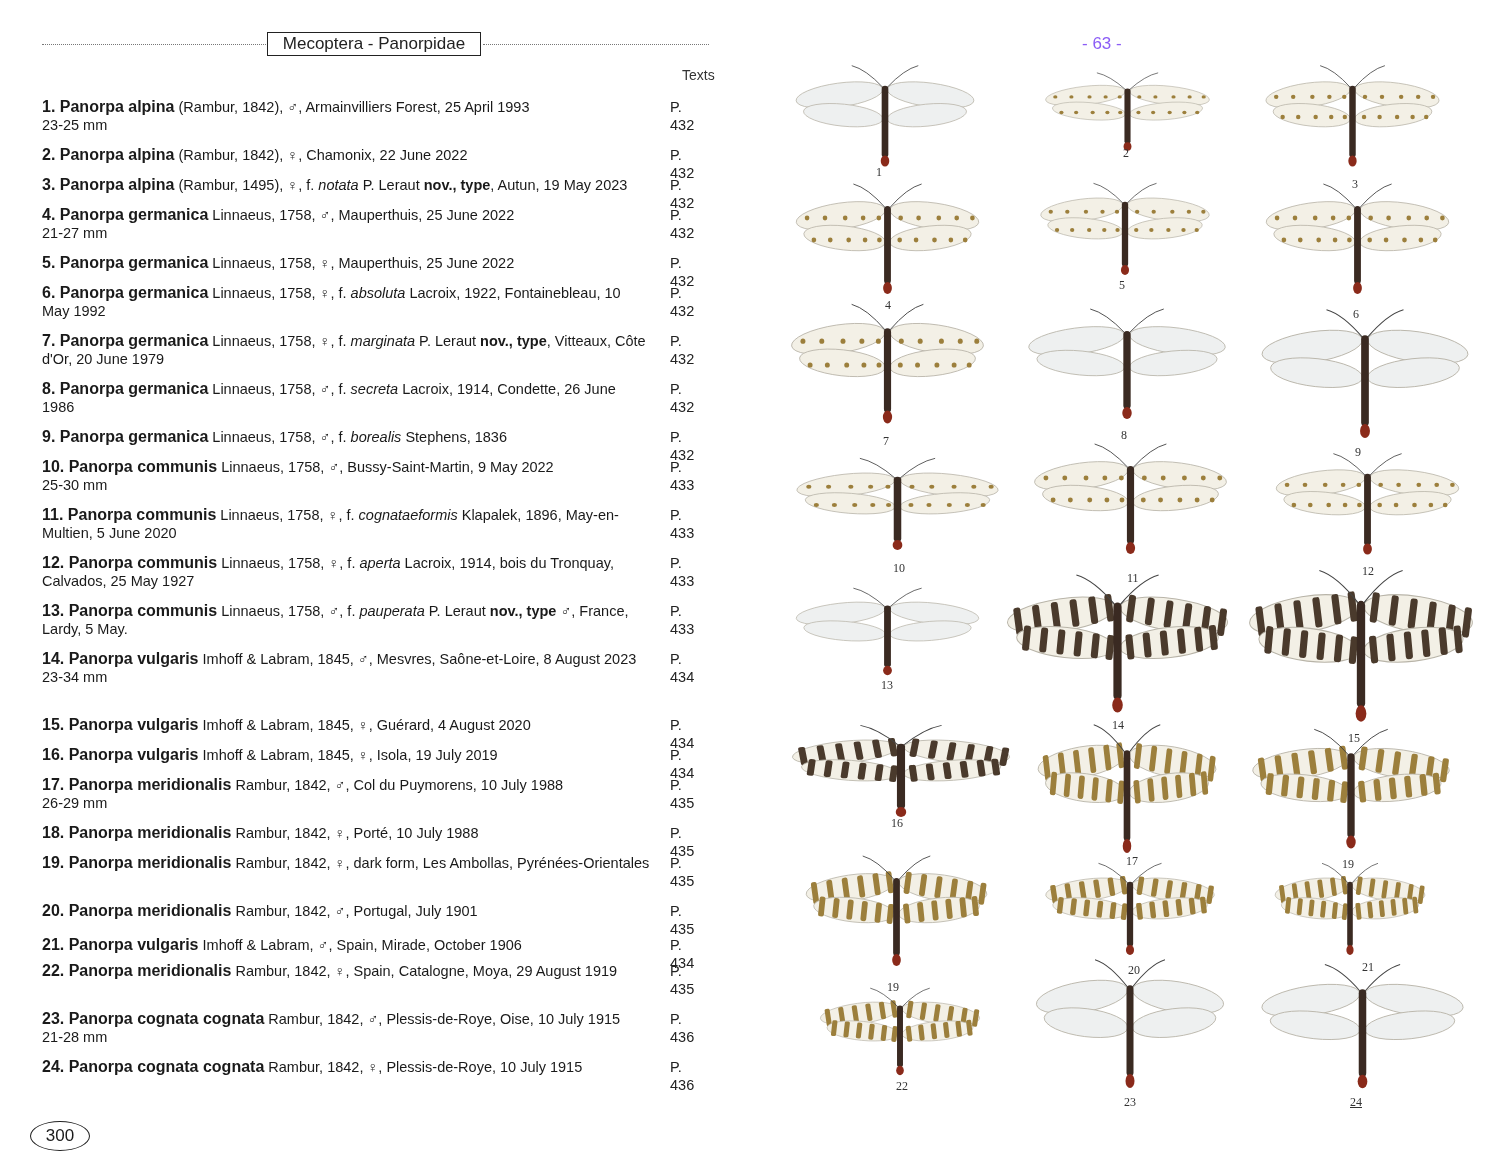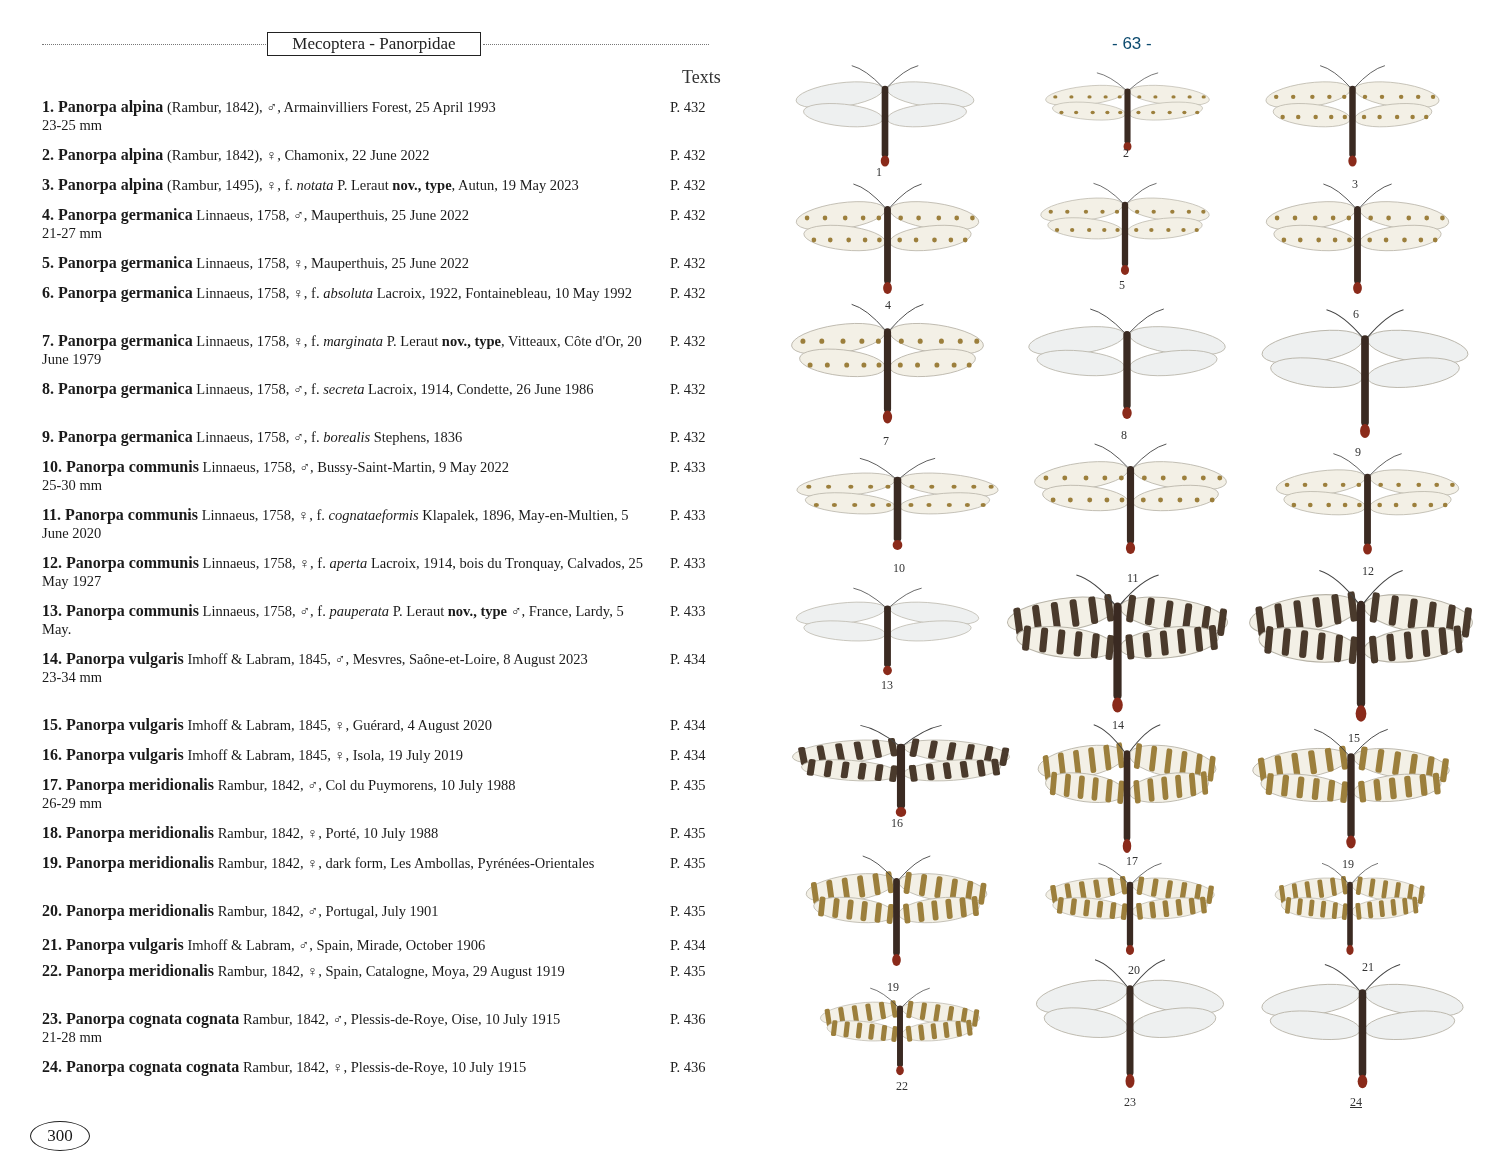--- a/index.html
+++ b/index.html
@@ -1,47 +1,47 @@
 <!DOCTYPE html>
 <html><head>
 <meta charset="utf-8">
 <style>
   html, body { margin: 0; padding: 0; }
   body {
     width: 1500px; height: 1176px; background: #ffffff; position: relative; overflow: hidden;
     font-family: "Liberation Sans", sans-serif; color: #1a1a1a;
   }
-  .page-left { position: absolute; left: 0; top: 0; width: 750px; height: 1176px; font-family: Liberation Serif, serif; }
+  .page-left { position: absolute; left: 0; top: 0; width: 750px; height: 1176px; }
   .page-right { position: absolute; left: 750px; top: 0; width: 750px; height: 1176px; }
 
   .header-rule { position: absolute; top: 44px; height: 0; border-top: 1.5px dotted #777; }
   .header-rule.l { left: 42px; width: 224px; }
   .header-rule.r { left: 483px; width: 226px; }
   .header-box {
     position: absolute; left: 267px; top: 32px; width: 214px; height: 24px;
     border: 1.5px solid #222; box-sizing: border-box; text-align: center;
     font-size: 17px; line-height: 22px; color: #222;
   }
-  .texts-col-label { position: absolute; left: 682px; top: 67px; font-size: 18px; color: #333; }
+  .texts-col-label { position: absolute; left: 682px; top: 67px; font-size: 14px; color: #333; }
 
   .entry { position: absolute; left: 42px; width: 668px; font-size: 14.5px; line-height: 18px; }
   .entry .body { width: 610px; }
   .entry .num-name { font-weight: bold; font-size: 16px; }
   .entry .page-ref { position: absolute; left: 628px; top: 0; font-size: 14.5px; color: #222; }
   .entry .size { display: block; }
   .entry i { font-style: italic; margin-top: 41px; }
   .entry b { font-weight: bold; }
 
   .folio {
     position: absolute; left: 30px; top: 1121px; width: 58px; height: 28px;
     border: 1.5px solid #222; border-radius: 50%; text-align: center;
     font-size: 17px; line-height: 28px;
   }
 
-  .right-folio { position: absolute; left: 362px; top: 34px; font-size: 17px; color: #0c4a6e; }
+  .right-folio { position: absolute; left: 332px; top: 34px; font-size: 17px; color: #8b5cf6; }
 
   .specimen { position: absolute; }
   .specimen svg { display: block; }
   .specimen-label {
     position: absolute; font-family: "Liberation Serif", serif; font-size: 12px; color: #333;
   }
 </style>
 </head>
 <body>
 

